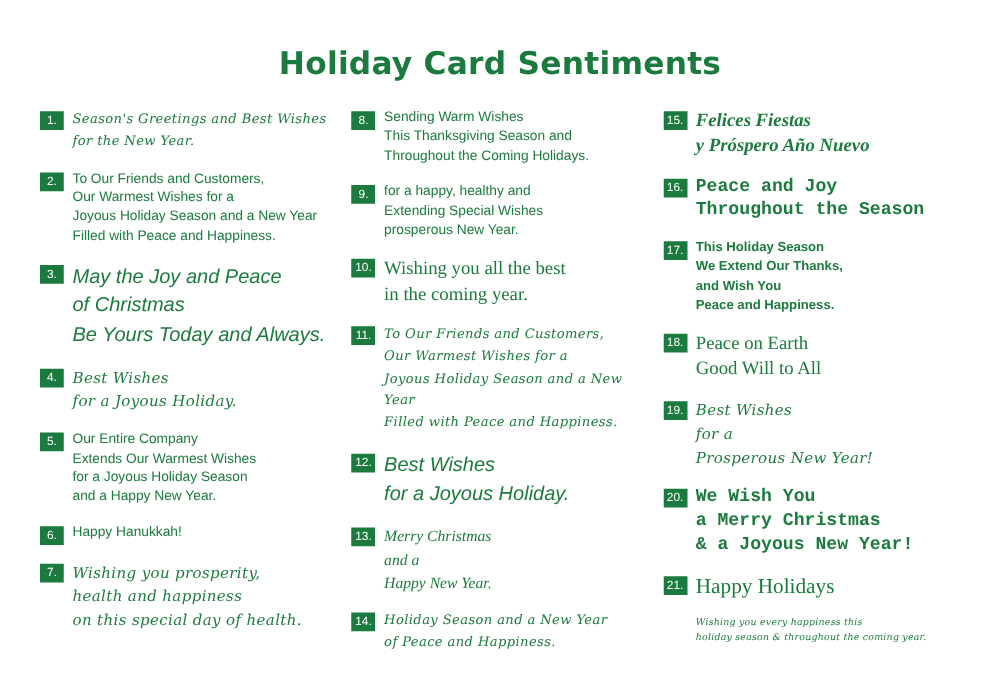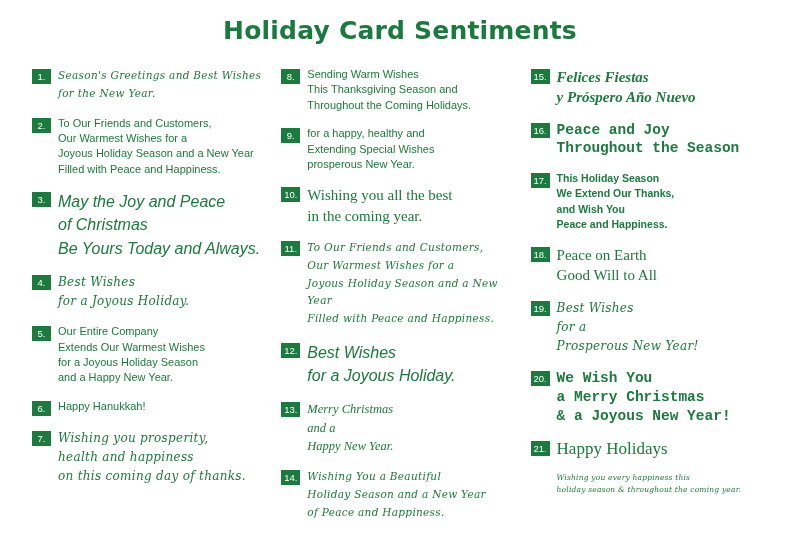--- a/index.html
+++ b/index.html
@@ -20,21 +20,21 @@
     box-sizing: border-box;
     background: #ffffff;
   }
   .title {
     text-align: center;
     font-family: "DejaVu Sans", sans-serif;
     font-weight: bold;
     font-size: 25px;
     color: #1b7a3d;
     letter-spacing: 0.2px;
-    padding-top: 16px;
+    padding-top: 36px;
   }
   .columns {
     display: flex;
     padding: 22px 26px 0 26px;
     box-sizing: border-box;
     gap: 0px;
   }
   .col {
     width: 33.33%;
     box-sizing: border-box;
@@ -187,21 +187,21 @@
           <div class="num">6.</div>
           <div class="sent s-sans">
             <span class="line">Happy Hanukkah!</span>
           </div>
         </div>
         <div class="item">
           <div class="num">7.</div>
           <div class="sent s-script-big">
             <span class="line">Wishing you prosperity,</span>
             <span class="line">health and happiness</span>
-            <span class="line">on this coming day of thanks.</span>
+            <span class="line">on this special day of health.</span>
           </div>
         </div>
       </div>
     <div class="col">
         <div class="item">
           <div class="num">8.</div>
           <div class="sent s-sans">
             <span class="line">Sending Warm Wishes</span>
             <span class="line">This Thanksgiving Season and</span>
             <span class="line">Throughout the Coming Holidays.</span>
@@ -242,21 +242,20 @@
           <div class="num">13.</div>
           <div class="sent s-serif-bold-italic">
             <span class="line">Merry Christmas</span>
             <span class="line">and a</span>
             <span class="line">Happy New Year.</span>
           </div>
         </div>
         <div class="item">
           <div class="num">14.</div>
           <div class="sent s-script">
-            <span class="line">Wishing You a Beautiful</span>
             <span class="line">Holiday Season and a New Year</span>
             <span class="line">of Peace and Happiness.</span>
           </div>
         </div>
       </div>
     <div class="col">
         <div class="item">
           <div class="num">15.</div>
           <div class="sent s-serif-bold-lg">
             <span class="line">Felices Fiestas</span>

